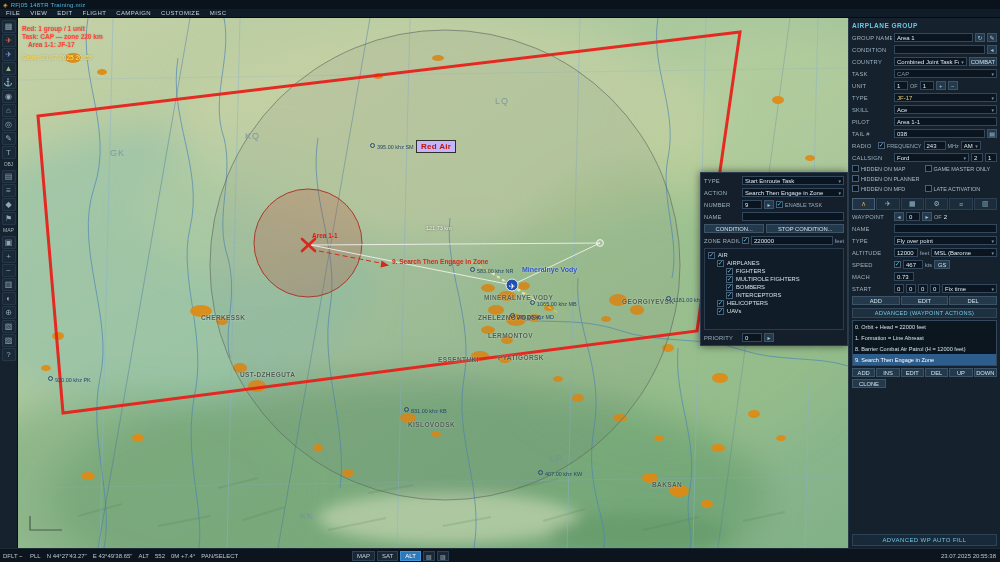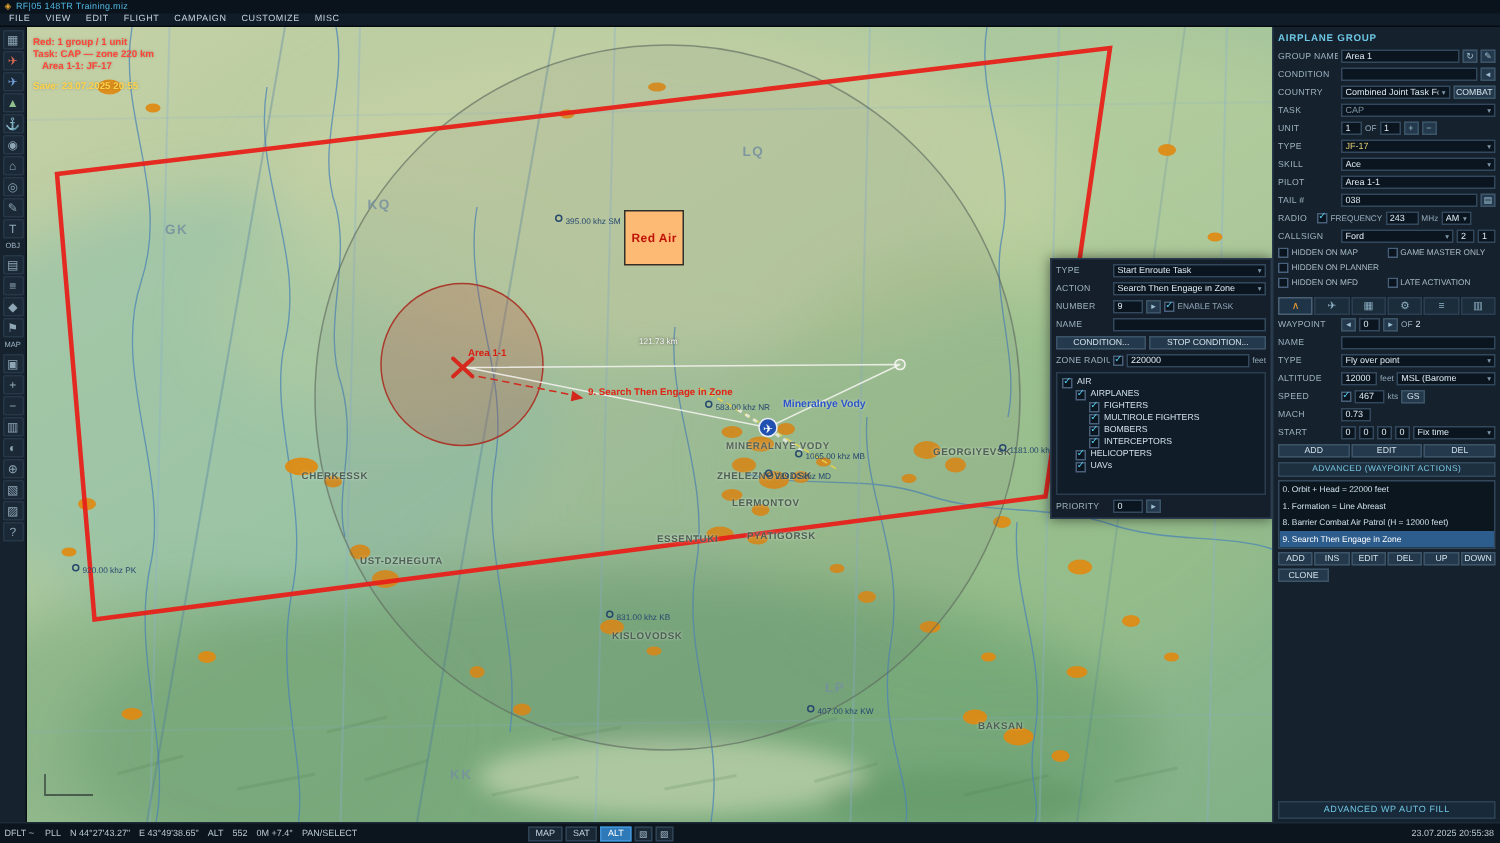--- a/index.html
+++ b/index.html
@@ -16,25 +16,25 @@
 
 .ltb{position:absolute;left:0;top:18px;width:18px;bottom:14px;background:#16222d;border-right:1px solid #0a1118;display:flex;flex-direction:column;align-items:center;padding-top:2px;gap:1px;overflow:hidden}
 .tool{width:14px;height:13px;flex:0 0 13px;display:flex;align-items:center;justify-content:center;font-size:8px;line-height:1;color:#8ea6b5;background:#1b2936;border:1px solid #263747;border-radius:1px;overflow:hidden}
 .tool.txt{font-size:5px;letter-spacing:0;color:#9fb6c6;background:none;border:none;flex-basis:9px;height:9px}
 
 
 .map{position:absolute;left:18px;top:18px;width:830px;height:530px;background:#a9c49c;overflow:hidden}
 .map svg{position:absolute;inset:0;display:block}
 .ovl{position:absolute;inset:0;pointer-events:none}
 .city{position:absolute;font-size:6.5px;font-weight:bold;color:#4f5f55;letter-spacing:.4px;text-shadow:0 0 2px rgba(255,255,255,.55);white-space:nowrap}
-.gridletter{position:absolute;font-size:9px;color:#76909f;opacity:.85;font-weight:bold;letter-spacing:1px}
+.gridletter{position:absolute;font-size:9px;color:#76909f;opacity:.85;font-weight:normal;letter-spacing:1px}
 .beacon{position:absolute;font-size:5.5px;color:#27486e;white-space:nowrap}
 .beacon::before{content:"";display:inline-block;width:3px;height:3px;border:1px solid #27486e;border-radius:50%;margin-right:2px;vertical-align:1px}
 .dbg{position:absolute;font-size:6.5px;font-weight:bold;white-space:nowrap;text-shadow:0 0 2px rgba(0,0,0,.25)}
-.redair-box{position:absolute;background:#fdba74;border:1px solid #30302a;color:#c01408;font-weight:bold;font-size:8px;padding:13px 4px;letter-spacing:.3px;white-space:nowrap}
+.redair-box{position:absolute;background:#c4b5fd;border:1px solid #30302a;color:#c01408;font-weight:bold;font-size:8px;padding:1px 4px;letter-spacing:.3px;white-space:nowrap}
 .area-label{position:absolute;font-size:6.5px;font-weight:bold;color:#d81e10;white-space:nowrap}
 .engage-label{position:absolute;font-size:6.5px;font-weight:bold;color:#e02414;white-space:nowrap}
 .dist-label{position:absolute;font-size:5.5px;color:#f8f8f8;text-shadow:0 0 2px #333;white-space:nowrap}
 .apt-name{position:absolute;font-size:7px;font-weight:bold;color:#2d55c8;text-shadow:0 0 2px rgba(255,255,255,.6);white-space:nowrap}
 .apt-city{position:absolute;font-size:6.5px;font-weight:bold;color:#57655c;letter-spacing:.4px;text-shadow:0 0 2px rgba(255,255,255,.5);white-space:nowrap}
 
 
 .row{display:flex;align-items:center;height:11px;gap:2px}
 .lbl{flex:0 0 40px;font-size:5.8px;color:#9db1bf;letter-spacing:.2px;white-space:nowrap;overflow:hidden}
 .inp,.sel{background:#0b151f;border:1px solid #33485c;height:9px;display:flex;align-items:center;font-size:6px;color:#dbe9f2;padding:0 2px;white-space:nowrap;overflow:hidden}

